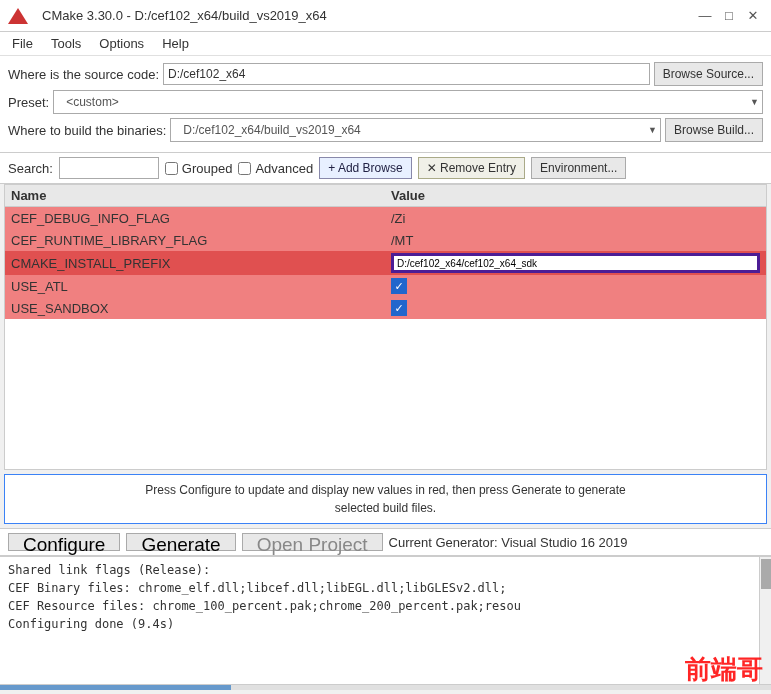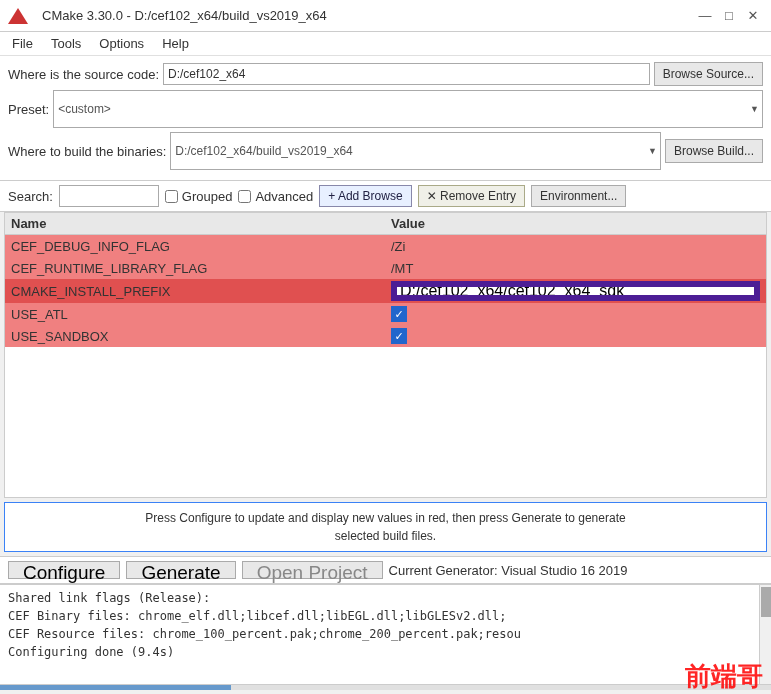--- a/index.html
+++ b/index.html
@@ -94,23 +94,23 @@
       color: #333;
     }
     .select-wrapper {
       flex: 1;
       position: relative;
       display: flex;
       align-items: center;
     }
     .select-wrapper select {
       width: 100%;
-      height: 38px;
-      border: 1px solid #aaa;
-      padding: 2px 4px;
+      height: 24px;
+      border: 1px solid #aaa;
+      padding: 2px 12px;
       font-size: 12px;
       color: #555;
       background: #fff;
       appearance: none;
     }
     .select-wrapper::after {
       content: "▼";
       position: absolute;
       right: 4px;
       font-size: 9px;
@@ -210,22 +210,22 @@
     .row-value {
       flex: 1;
       font-size: 13px;
       color: #333;
       overflow: hidden;
       white-space: nowrap;
     }
     .row-value-input {
       flex: 1;
       height: 20px;
-      border: 6px solid #4c1d95;
-      font-size: 16px;
+      border: 3px solid #4c1d95;
+      font-size: 10px;
       padding: 1px 3px;
       background: #fff;
     }
     .checkbox-value {
       width: 16px;
       height: 16px;
       background: #2266cc;
       display: inline-flex;
       align-items: center;
       justify-content: center;
@@ -294,21 +294,21 @@
       background: #aaa;
       margin: 2px 1px;
     }
     .main-content {
       display: flex;
       flex-direction: column;
       height: calc(694px - 32px - 28px);
     }
     .watermark {
       position: absolute;
-      bottom: 0;
+      bottom: 7px;
       right: 8px;
       font-size: 26px;
       color: red;
       font-weight: bold;
       opacity: 0.85;
       font-family: "Microsoft YaHei", sans-serif;
     }
     .red-triangle {
       display: inline-block;
       width: 0;

